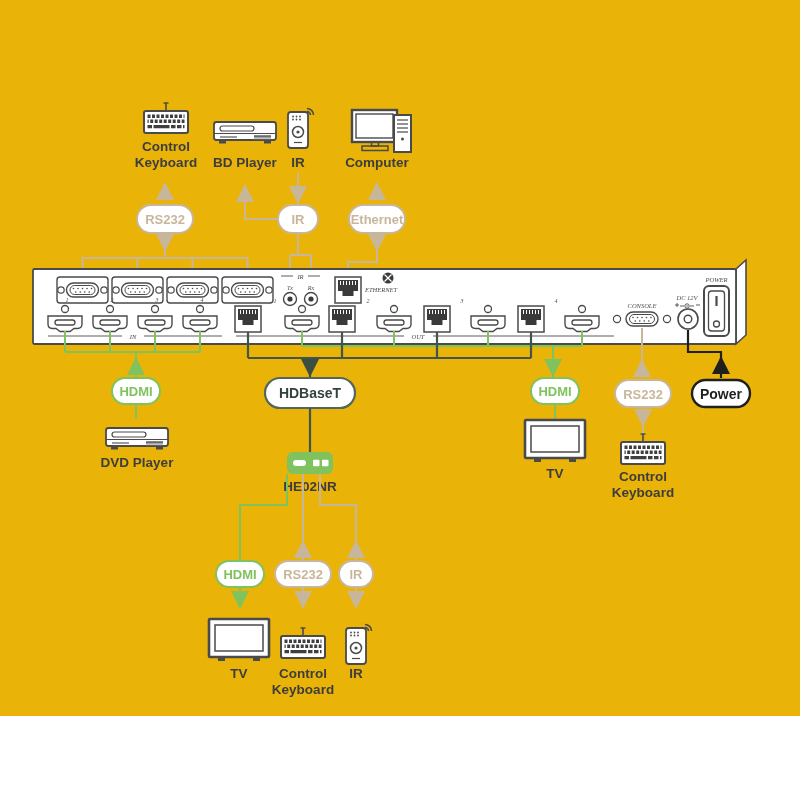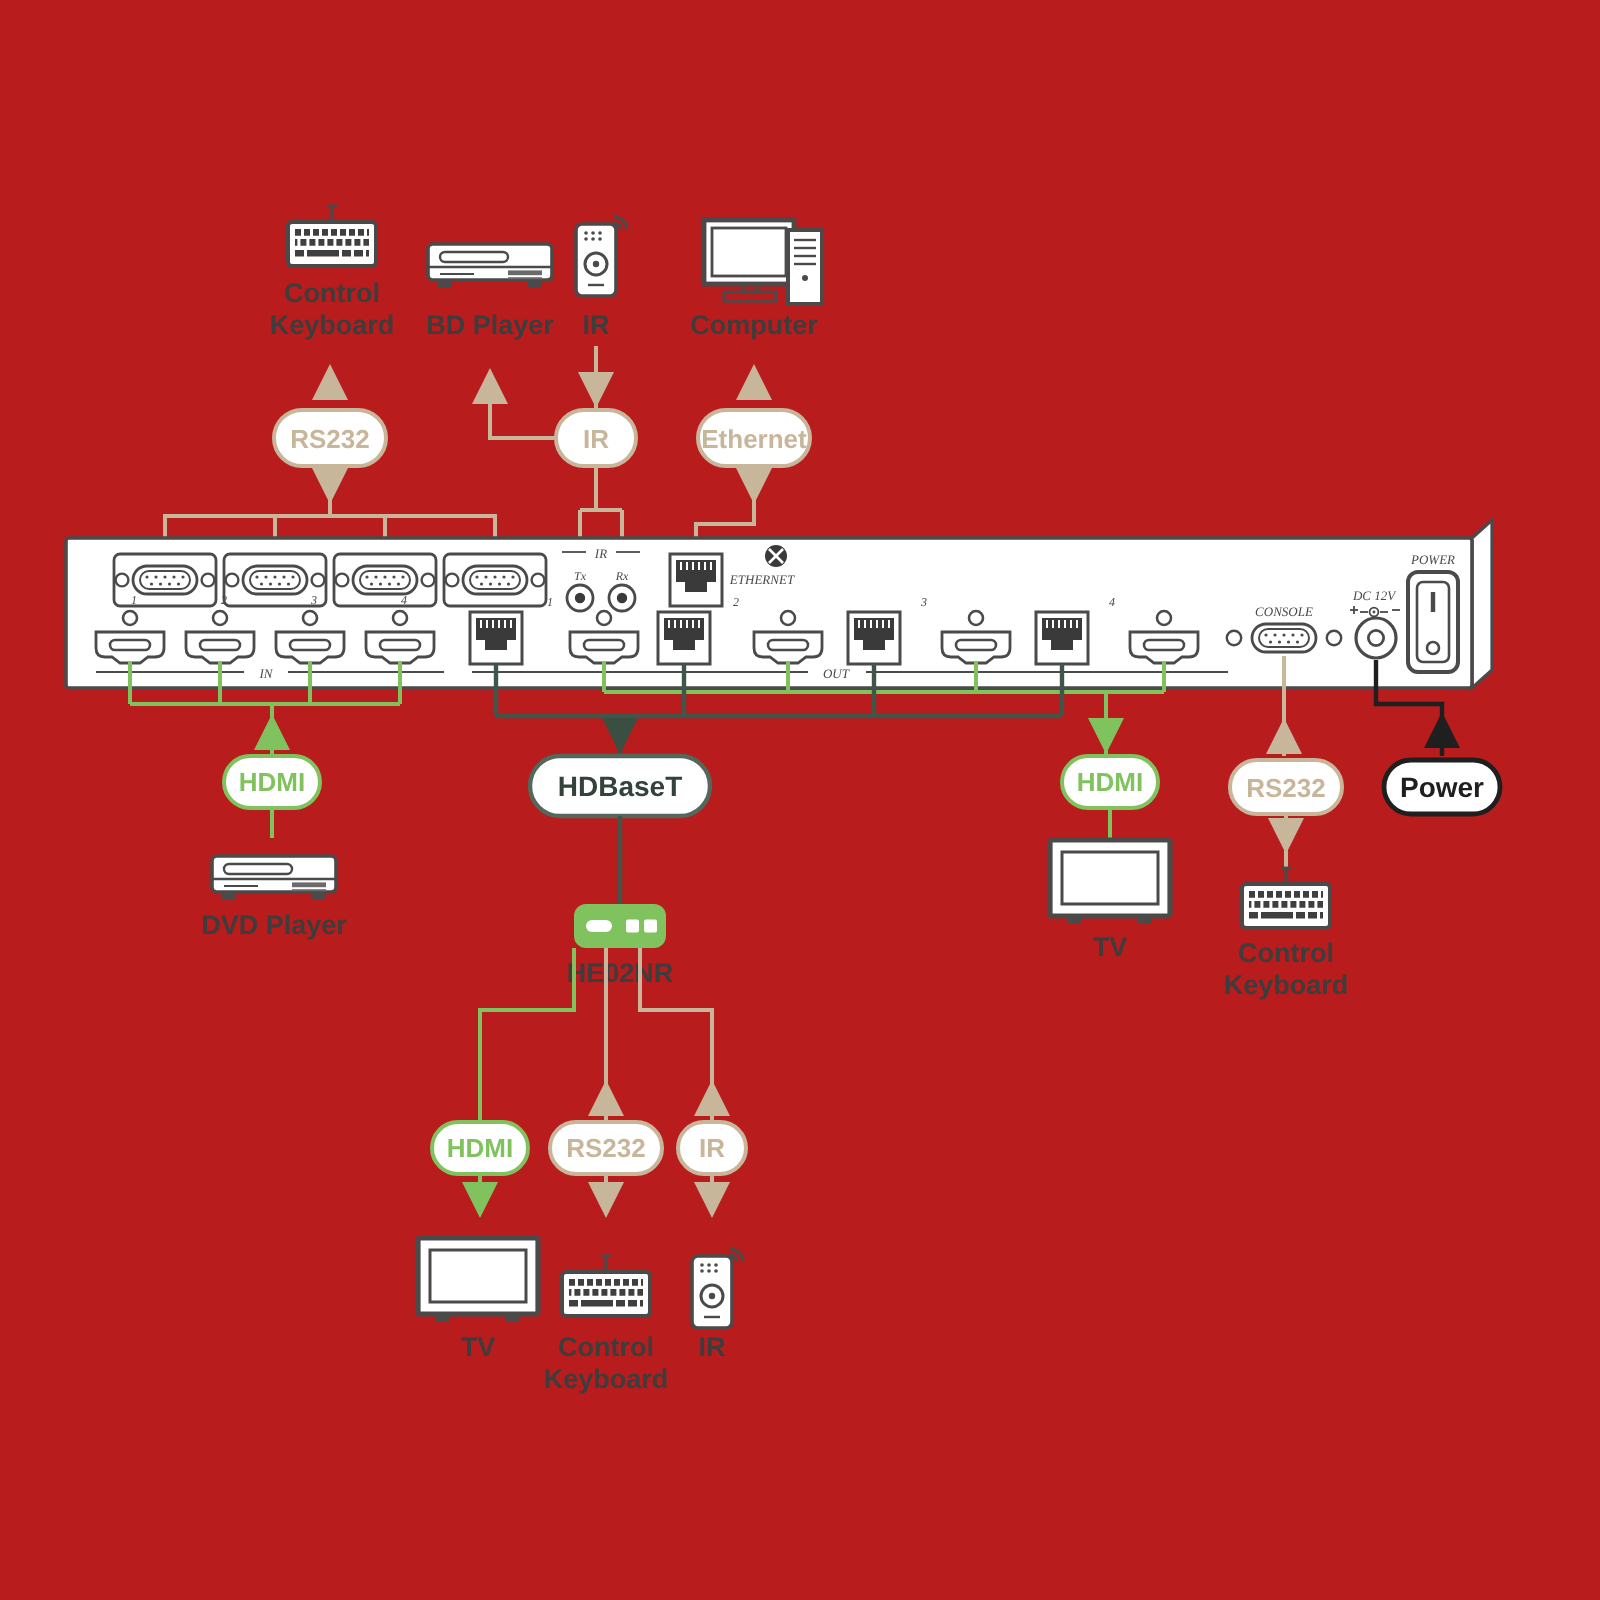--- a/index.html
+++ b/index.html
@@ -1,16 +1,16 @@
 <!DOCTYPE html>
 <html><head>
 <meta charset="utf-8">
 <style>
   html,body{margin:0;padding:0;background:#ffffff;}
-  #stage{width:800px;height:800px;position:relative;background:#b91c1c;font-family:"Liberation Sans",sans-serif;}
+  #stage{width:800px;height:716px;position:relative;background:#eab308;font-family:"Liberation Sans",sans-serif;}
   svg{display:block;}
   text{font-family:"Liberation Sans",sans-serif;}
   .lbl{font-weight:bold;font-size:13.5px;fill:#3d3d3d;text-anchor:middle;}
   .pilltxt{font-weight:bold;font-size:13px;text-anchor:middle;}
   .pilltxt-lg{font-weight:bold;font-size:14px;text-anchor:middle;}
   .tiny{font-family:"Liberation Serif",serif;font-style:italic;font-size:6.5px;fill:#4a4a4a;text-anchor:middle;}
   .tiny-s{font-family:"Liberation Serif",serif;font-style:italic;font-size:6px;fill:#4a4a4a;text-anchor:middle;}
   .wire-tan{stroke:#c8b69b;stroke-width:2;fill:none;}
   .wire-grn{stroke:#7fc25e;stroke-width:2;fill:none;}
   .wire-dgr{stroke:#41564a;stroke-width:2.2;fill:none;}

